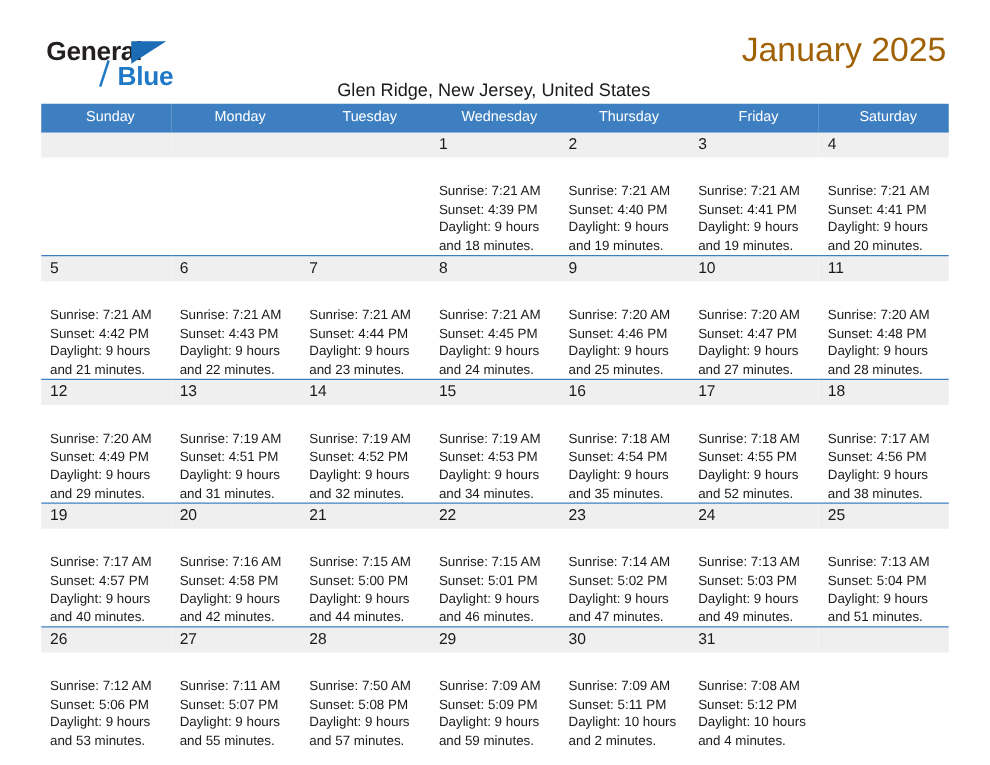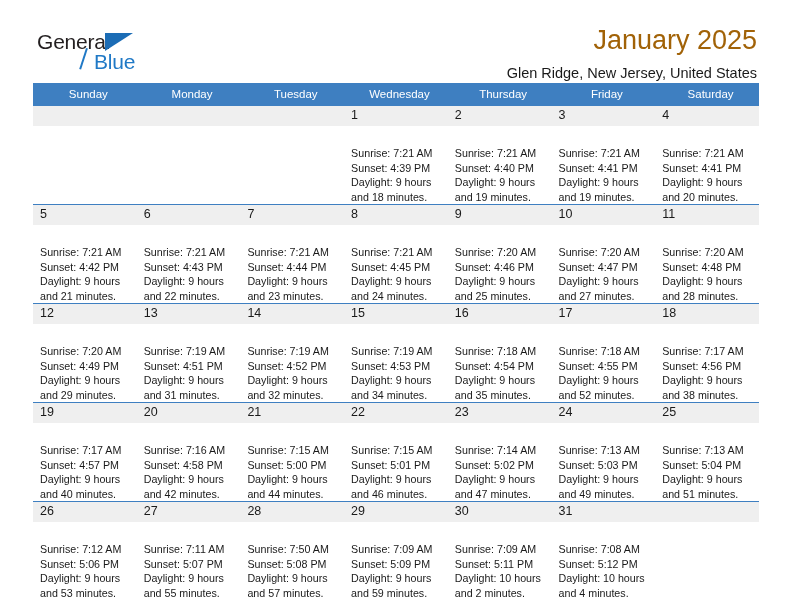--- a/index.html
+++ b/index.html
@@ -29,20 +29,21 @@
     height: 72px;
     padding-top: 24px;
     box-sizing: border-box;
   }
   .brand {
     position: absolute;
     left: 4px;
     top: 30px;
     width: 200px;
     height: 50px;
+    font-weight: bold;
   }
   .brand-general {
     position: absolute;
     left: 0;
     top: 0;
     font-size: 21px;
     letter-spacing: -0.2px;
     color: #231f20;
     font-family: "Liberation Sans", sans-serif;
   }
@@ -85,20 +86,21 @@
     line-height: 32px;
     font-weight: normal;
     margin: 0;
   }
   .cal-subtitle {
     font-size: 14.5px;
     color: #1a1a1a;
     line-height: 20px;
     margin: 7px 0 0 0;
     font-weight: normal;
+    text-align: center;
   }
 
   
   table.calendar {
     width: 726px;
     border-collapse: collapse;
     table-layout: fixed;
     margin-top: 11px;
   }
   table.calendar th {

